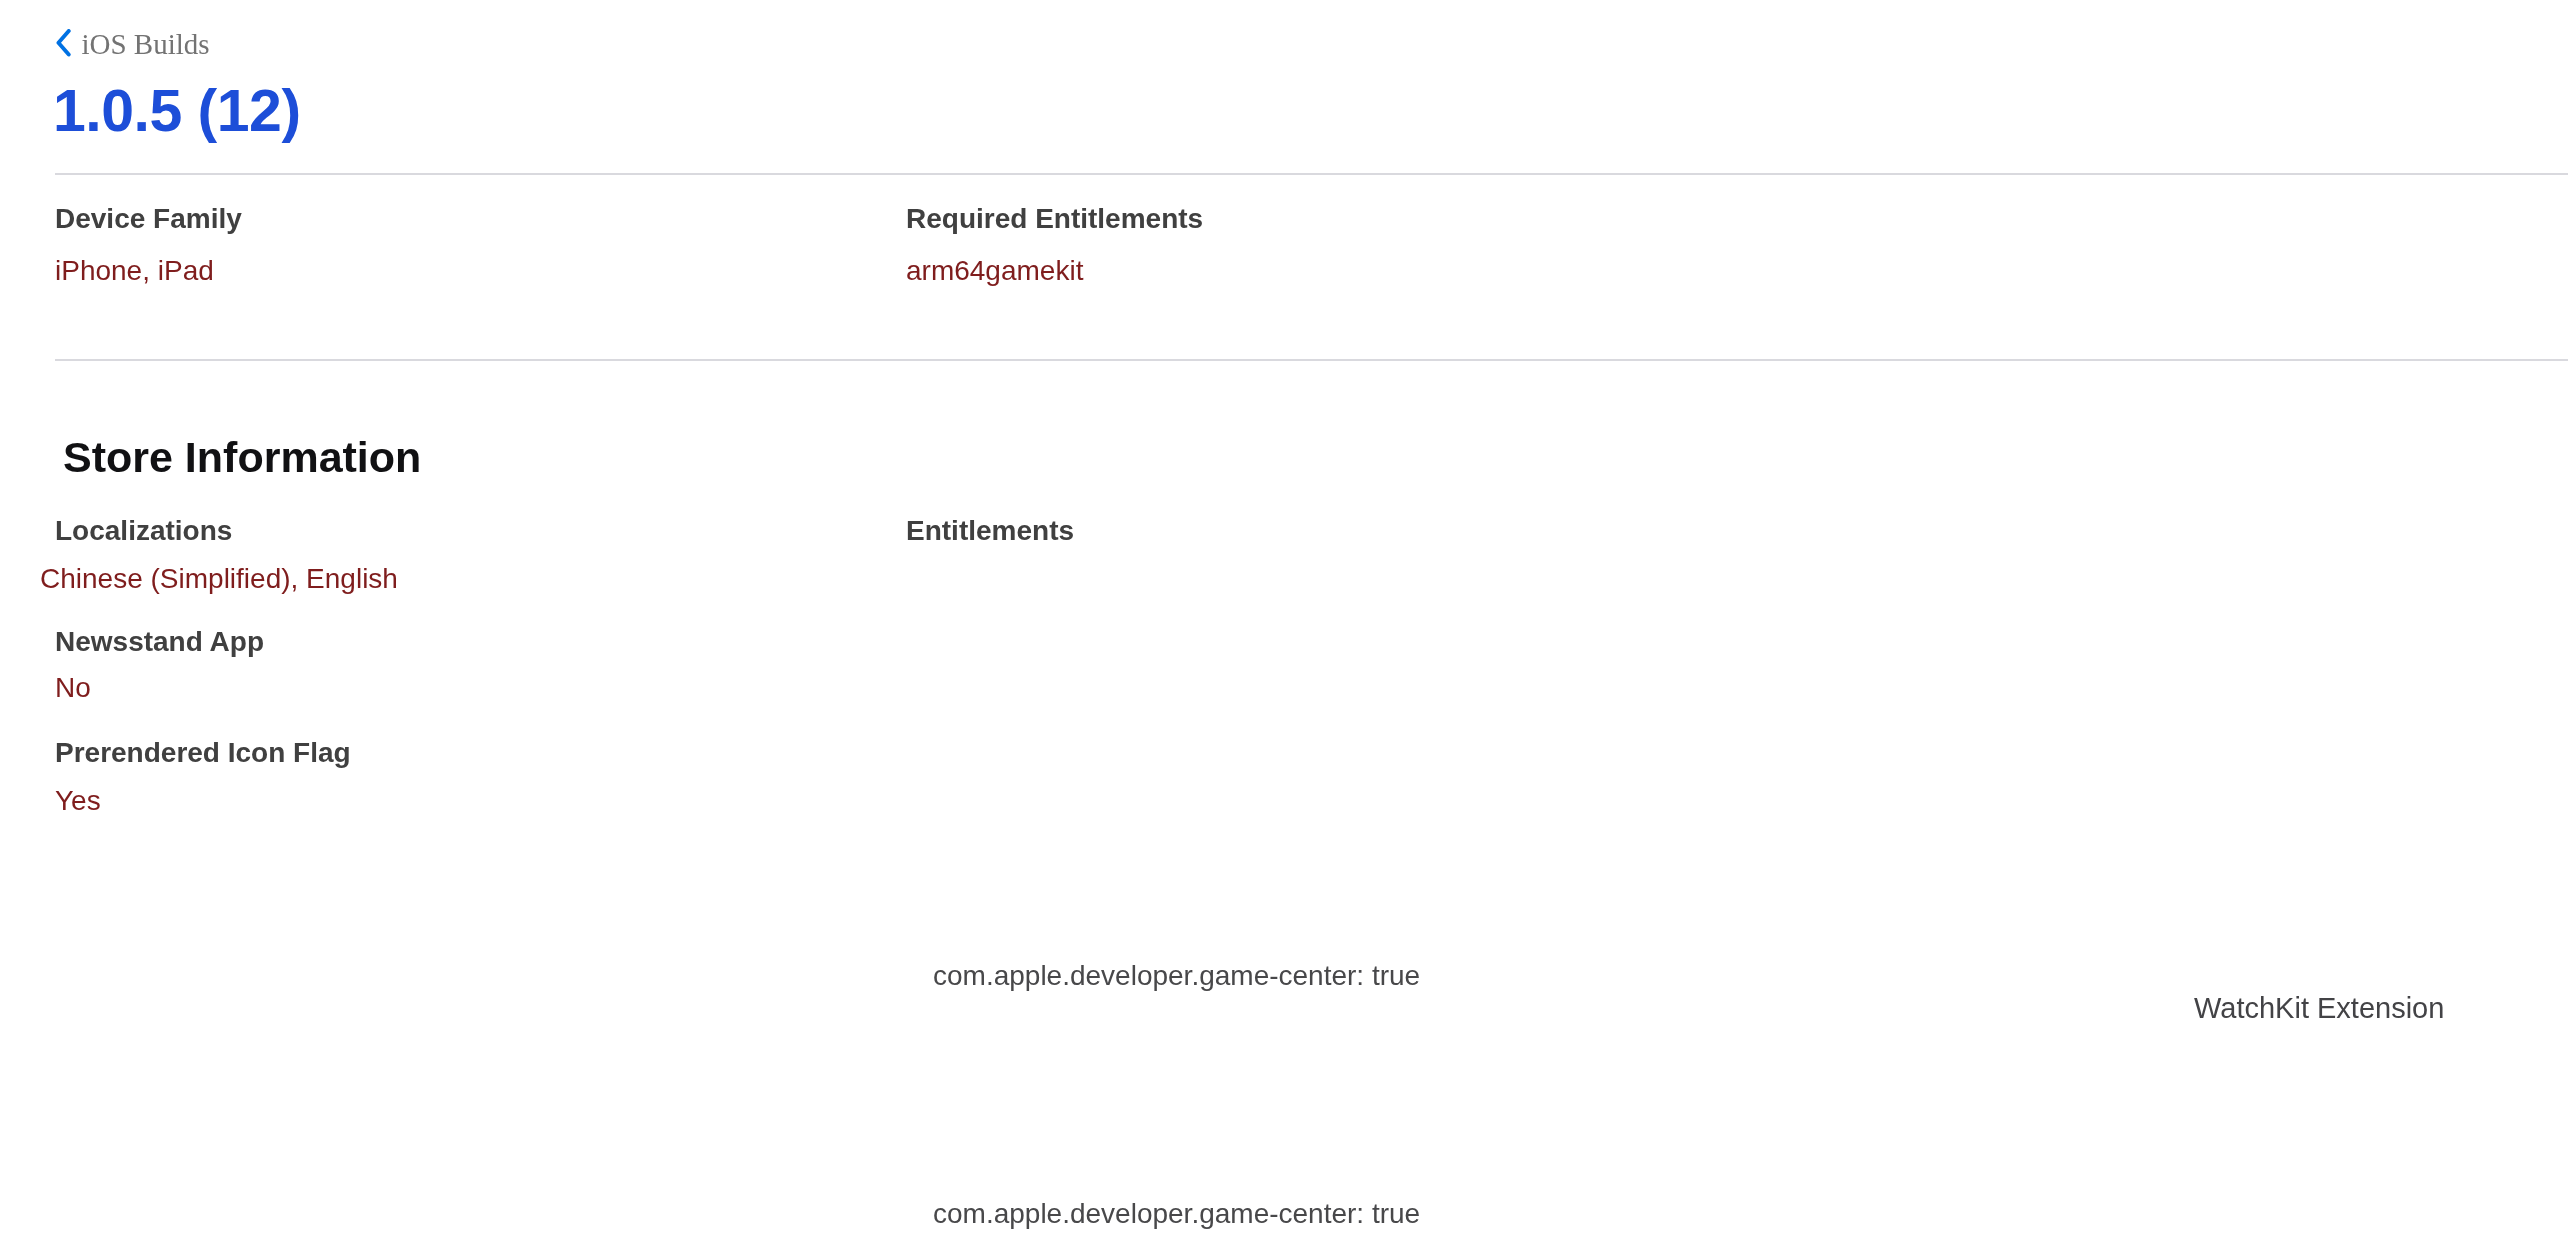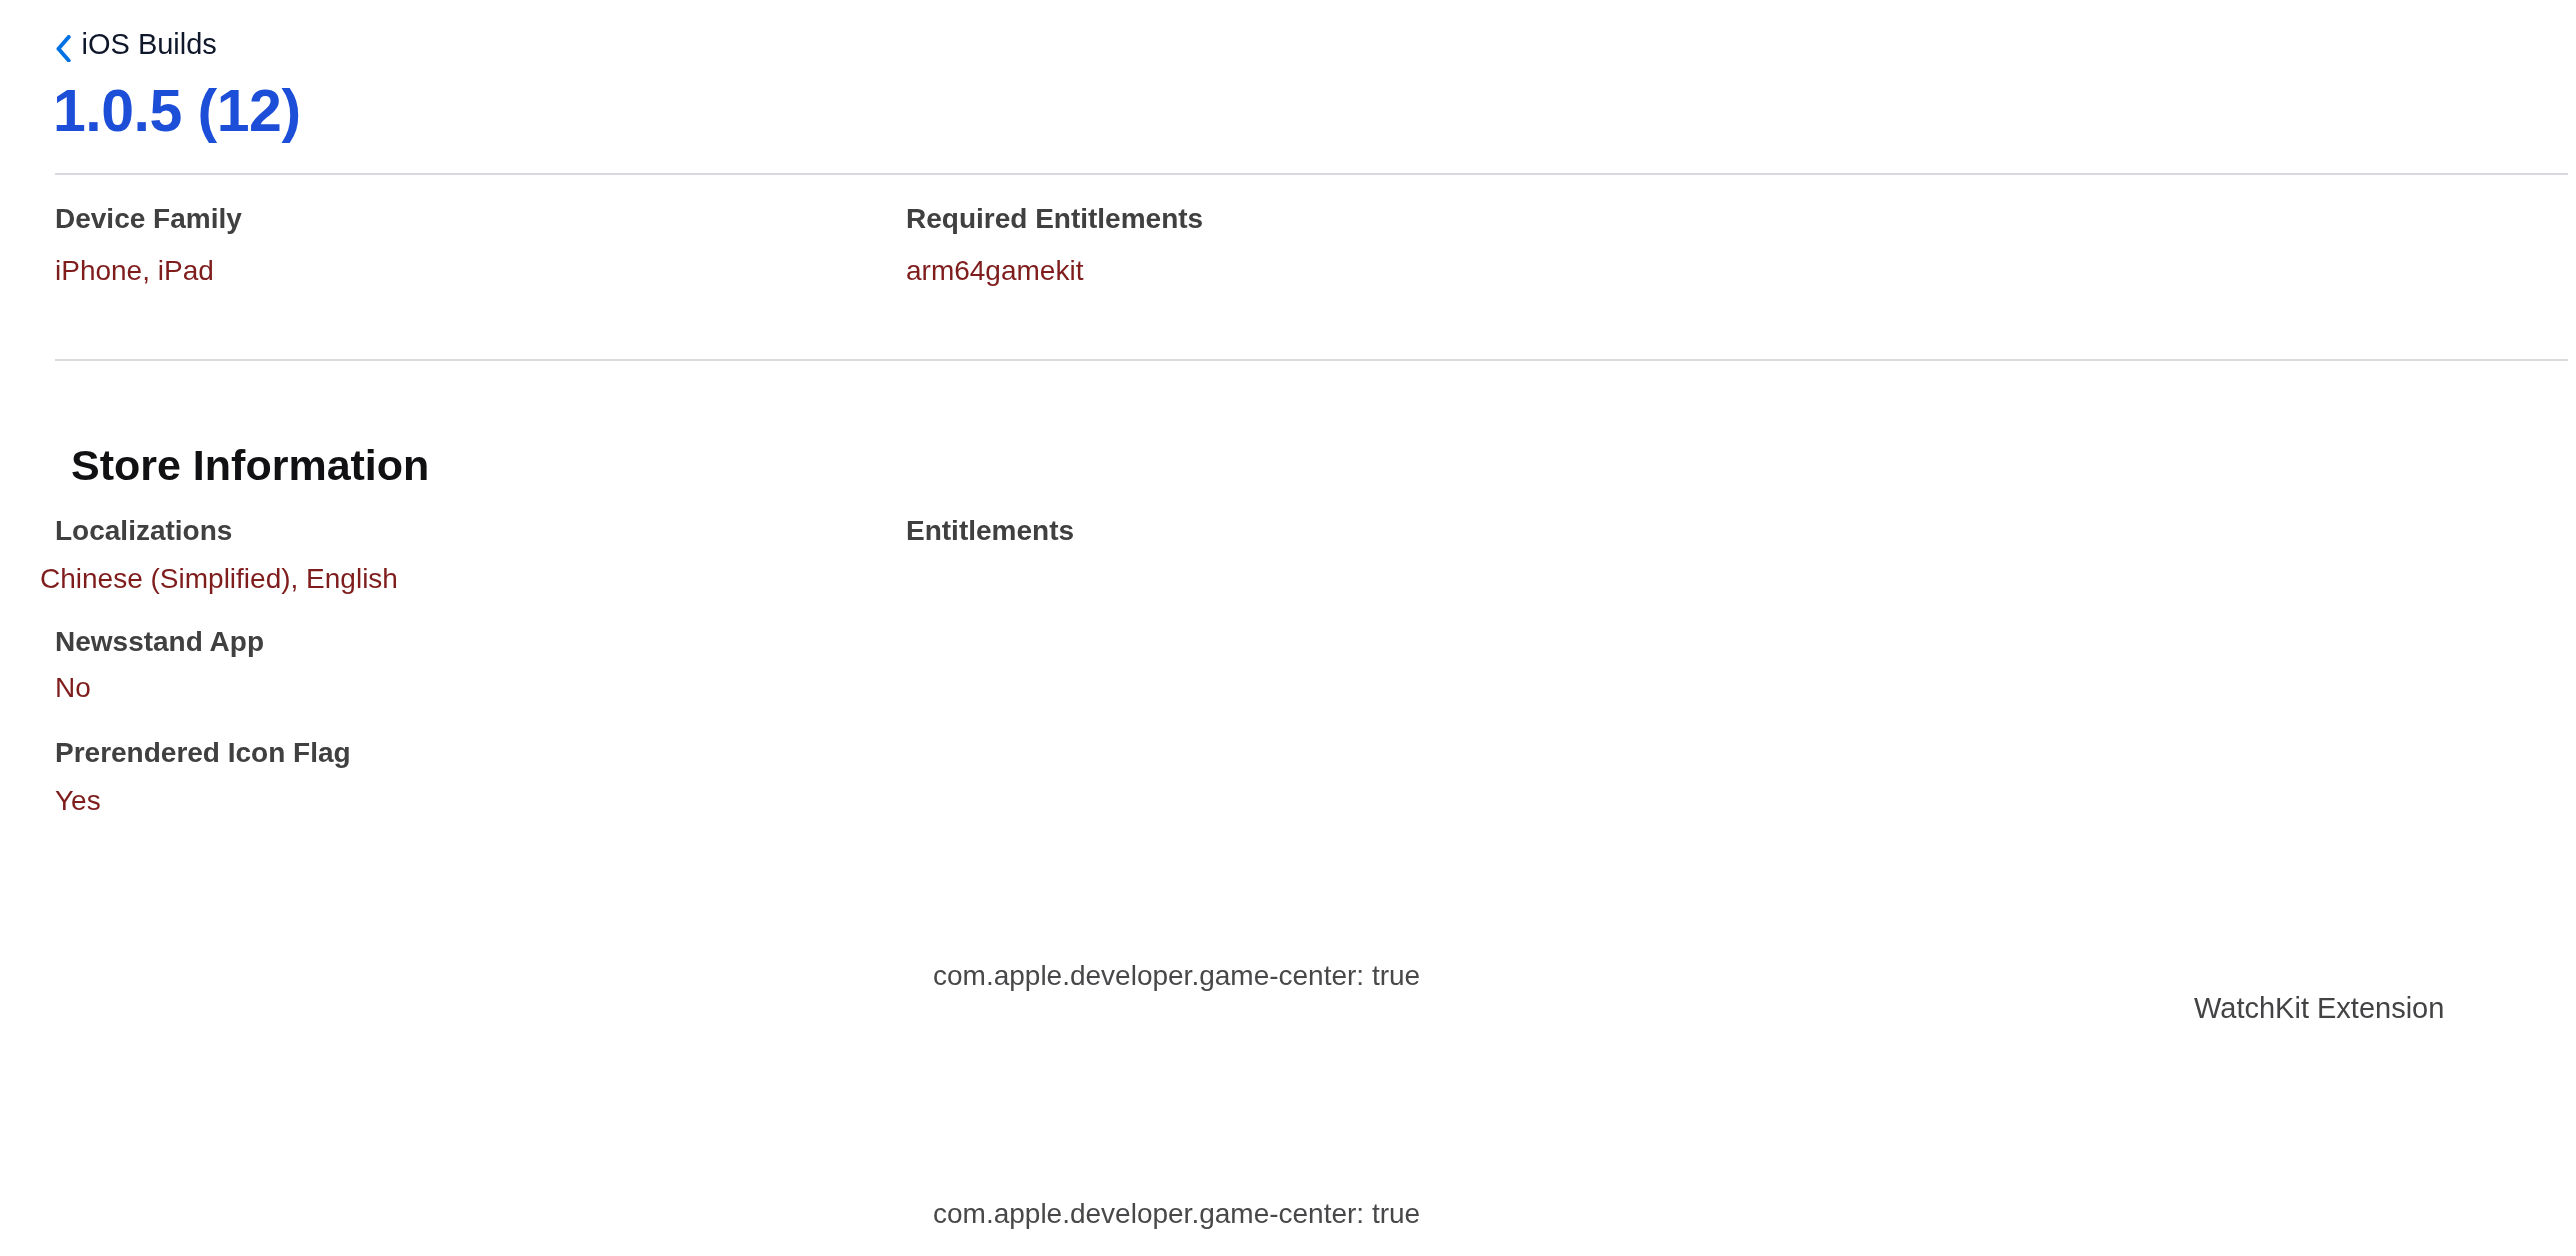--- a/index.html
+++ b/index.html
@@ -14,28 +14,29 @@
     background: #ffffff;
     font-family: "Liberation Sans", sans-serif;
     color: #1d1d1f;
     overflow: hidden;
   }
   .back-link {
     position: absolute;
     left: 55px;
     top: 27.4px;
     display: inline-flex;
-    align-items: flex-end;
+    align-items: flex-start;
     gap: 9.8px;
-    color: #0f172a;
+    color: #737373;
     font-size: 29px;
     font-weight: 400;
     text-decoration: none;
     cursor: pointer;
     line-height: 1.2;
+    font-family: Liberation Serif, serif;
   }
   .back-link svg {
     display: block;
     margin-top: 2px;
   }
   .page-title {
     position: absolute;
     left: 53px;
     top: 82px;
     margin: 0;
@@ -48,21 +49,21 @@
   }
   .divider {
     position: absolute;
     left: 55px;
     right: 7.8px;
     height: 2px;
     background: #d9d9de;
   }
   .section-heading {
     position: absolute;
-    margin: 16px;
+    margin: 8px;
     font-size: 43px;
     font-weight: 700;
     color: #111113;
     line-height: 1.0;
     white-space: nowrap;
   }
   .field-label {
     position: absolute;
     font-size: 28px;
     font-weight: 700;

